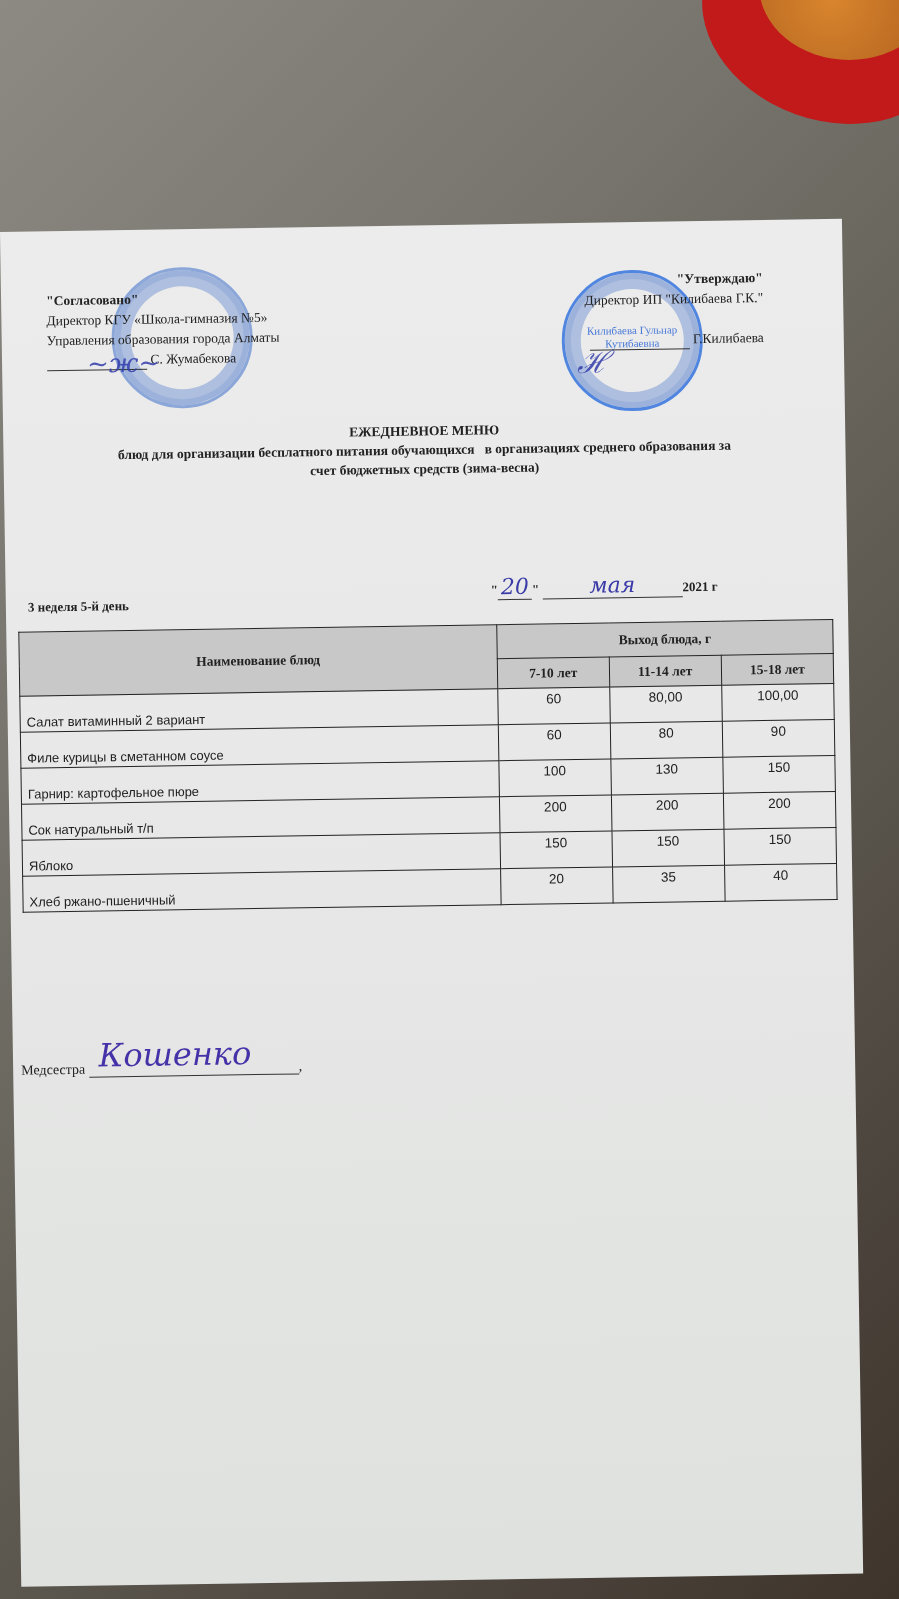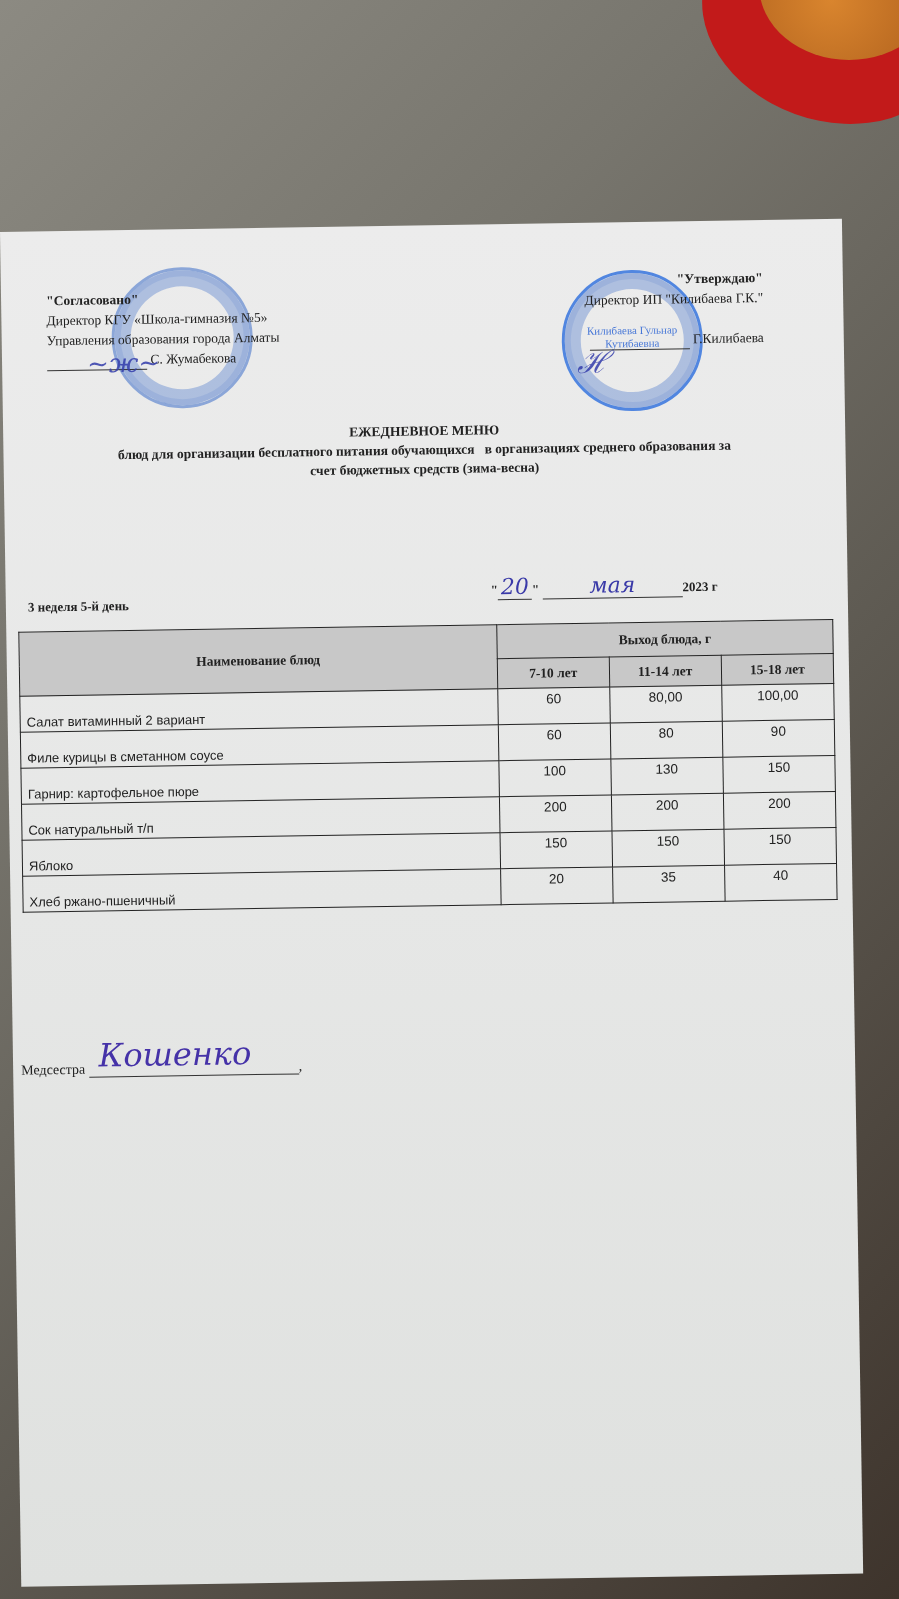--- a/index.html
+++ b/index.html
@@ -87,21 +87,21 @@
 
   <div class="title-block">
     <div>ЕЖЕДНЕВНОЕ МЕНЮ</div>
     <div style="white-space:pre;">блюд для организации бесплатного питания обучающихся   в организациях среднего образования за</div>
     <div>счет бюджетных средств (зима-весна)</div>
   </div>
 
   <div class="week">3 неделя 5-й день</div>
 
   <div class="date">
-    <span>"</span><span class="u" style="width:34px;"><span class="hand">20</span></span><span>" </span><span class="u" style="width:140px;"><span class="hand">мая</span></span><span>2023 г</span>
+    <span>"</span><span class="u" style="width:34px;"><span class="hand">20</span></span><span>" </span><span class="u" style="width:140px;"><span class="hand">мая</span></span><span>2021 г</span>
   </div>
 
   <table class="menu">
     <tbody>
         <tr style="height:34px;">
       <th rowspan="2">Наименование блюд</th>
       <th colspan="3">Выход блюда, г</th>
     </tr>
     <tr style="height:30px;">
       <th>7-10 лет</th>

